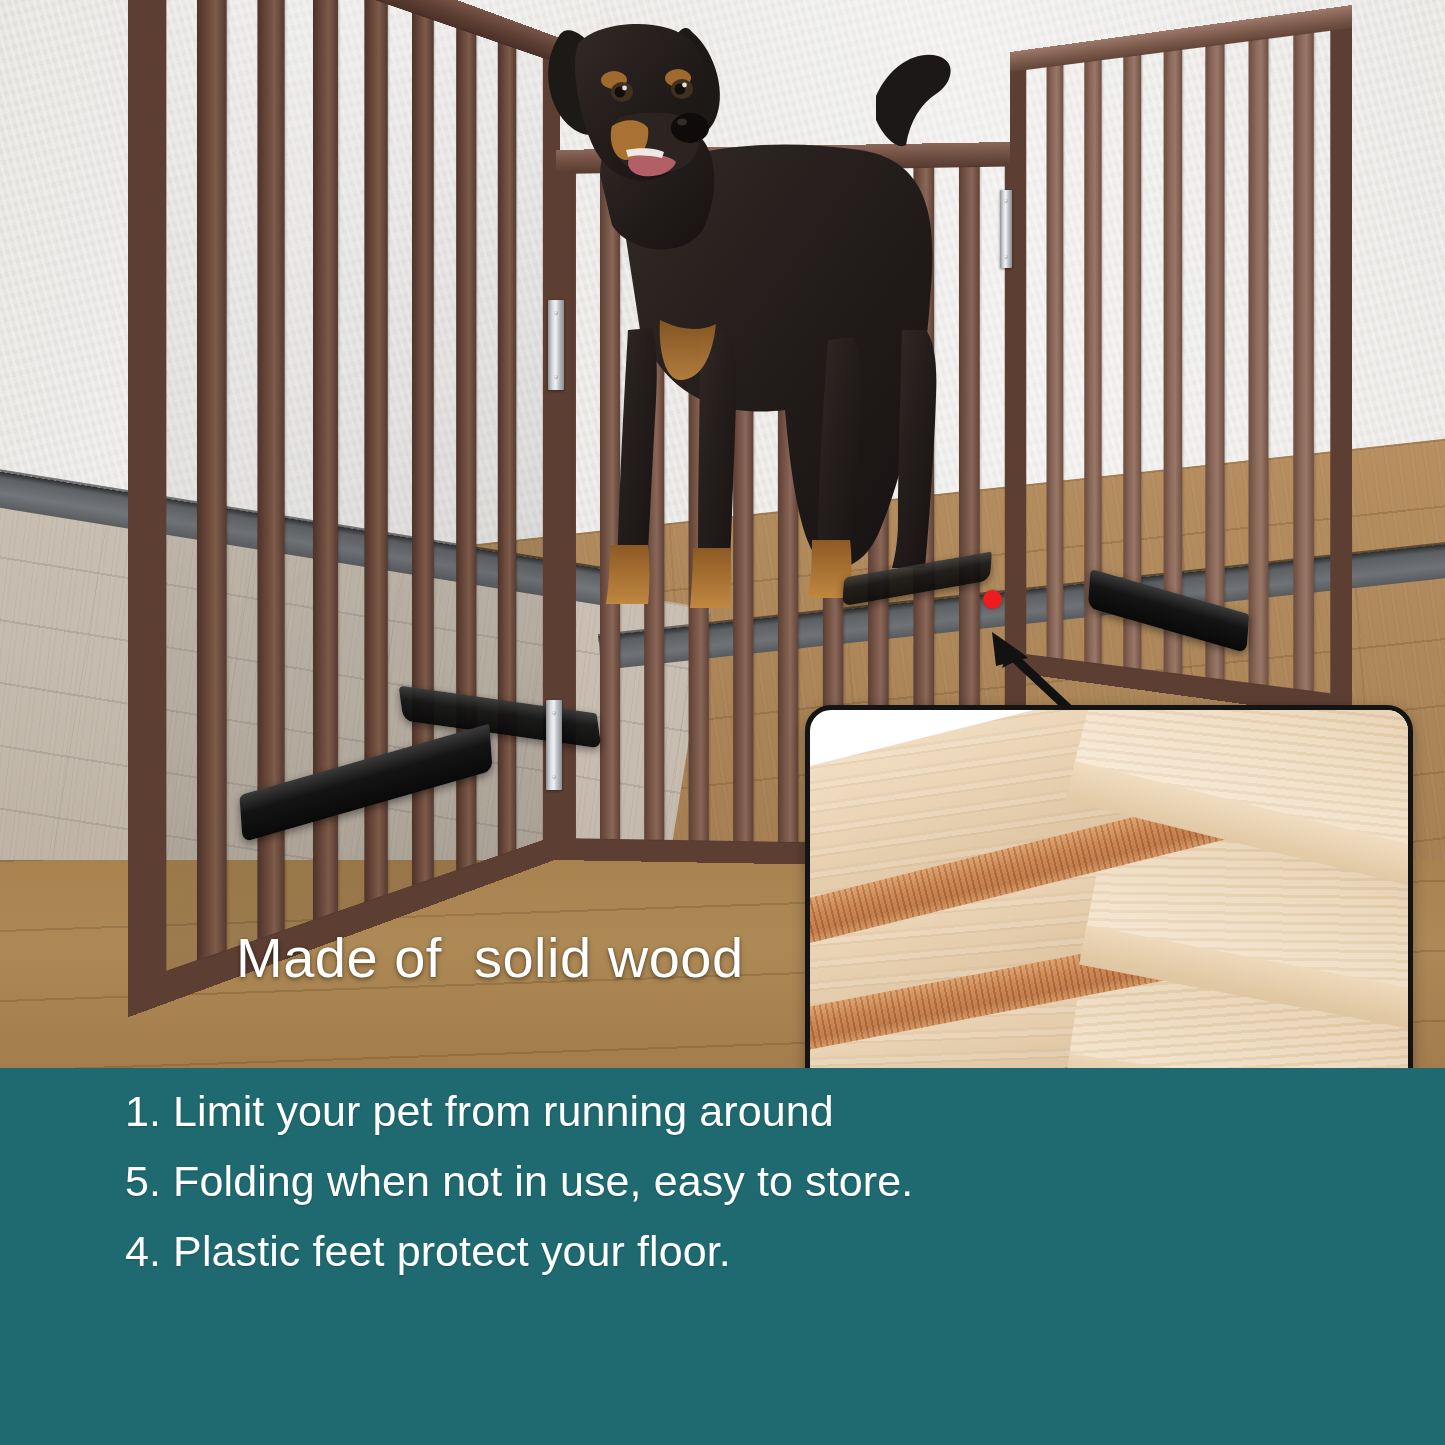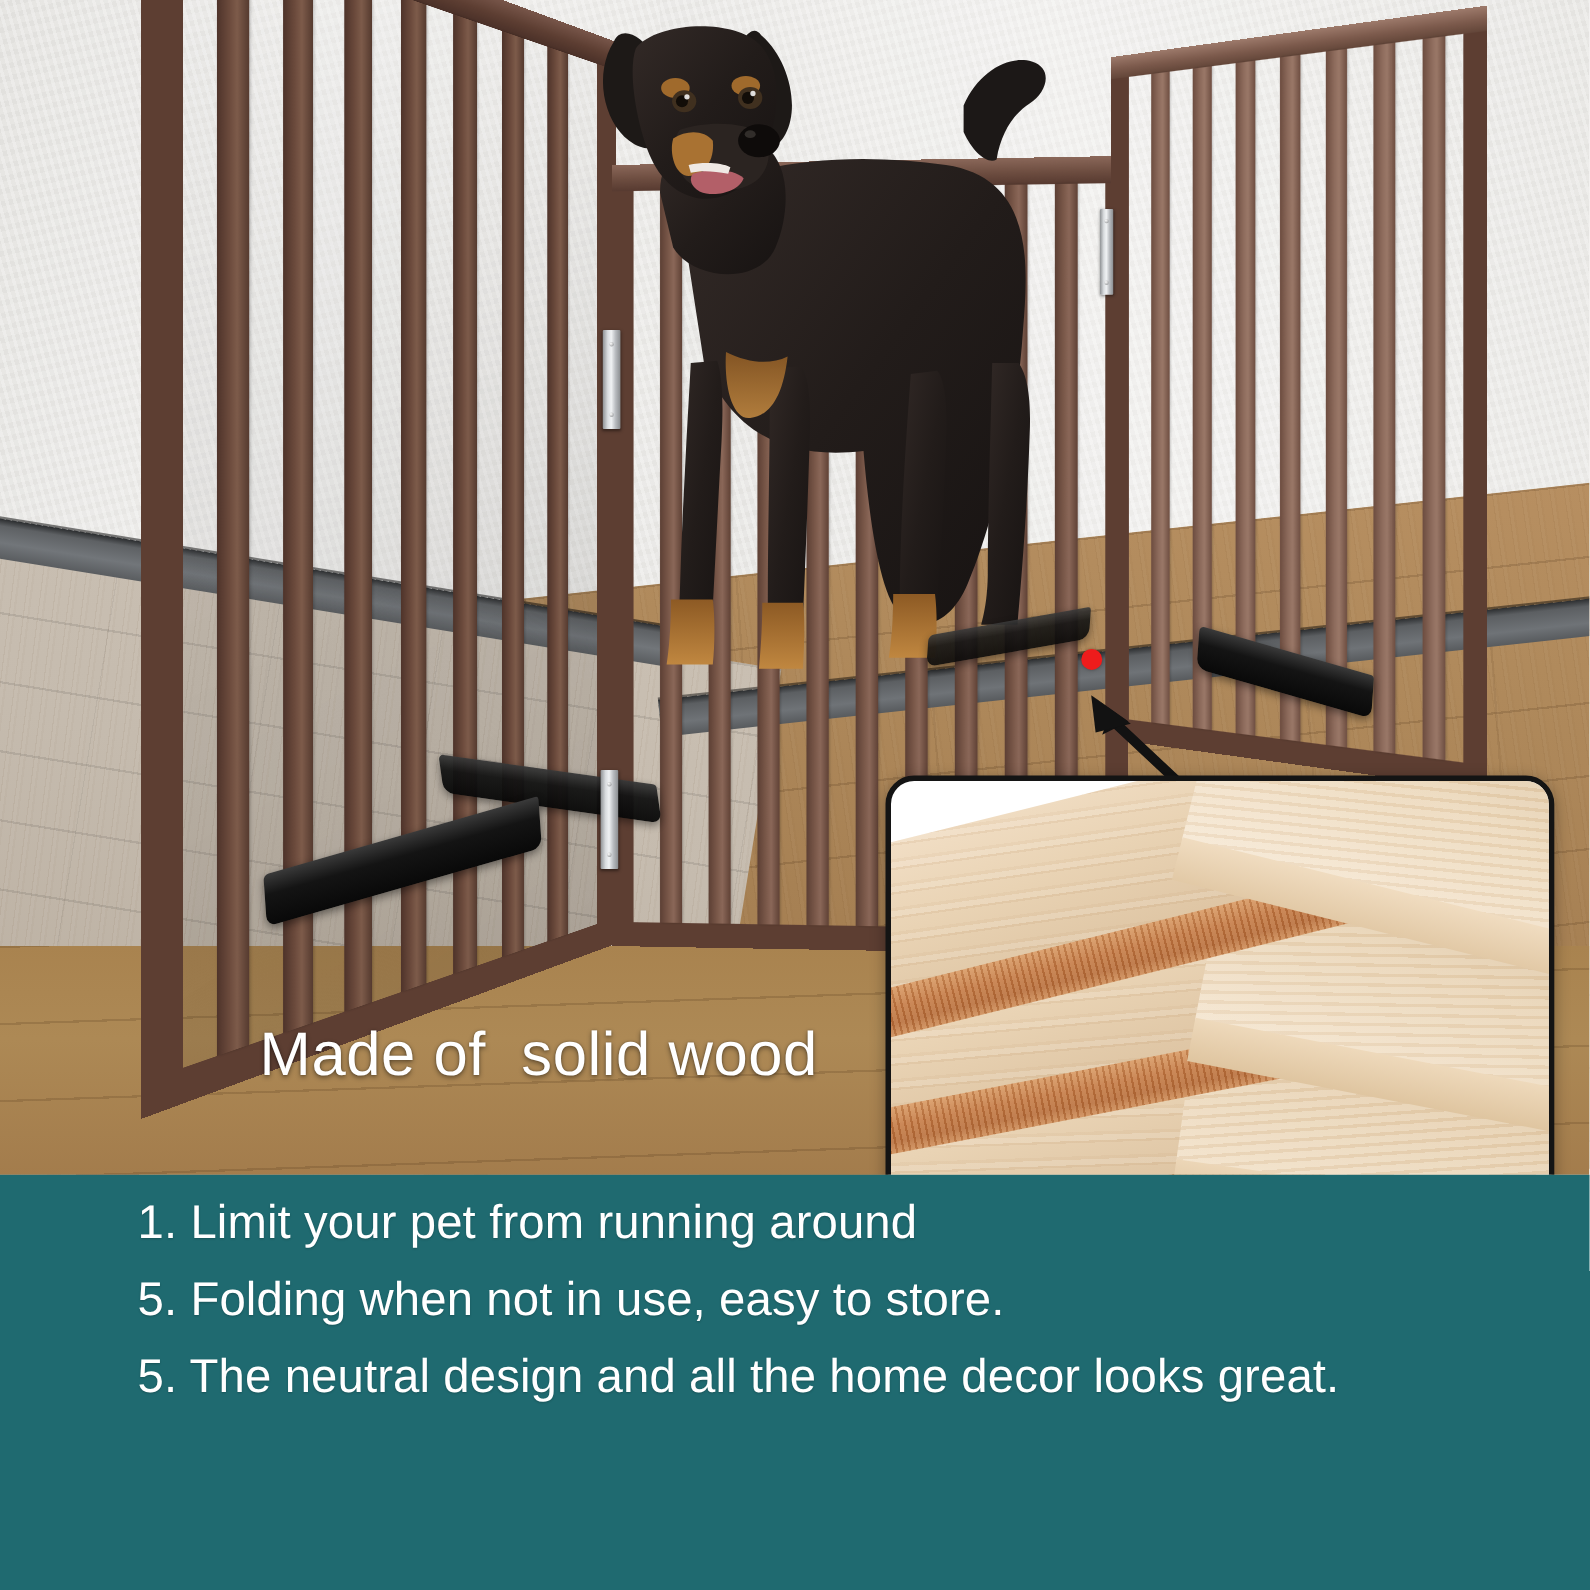--- a/index.html
+++ b/index.html
@@ -520,17 +520,17 @@
         <div class="edge"></div>
       </div>
     </div>
 
   </div>
 
   <div id="banner">
     <ul id="feature-list">
       <li>1. Limit your pet from running around</li>
       <li>5. Folding when not in use, easy to store.</li>
-      <li>5. The neutral design and all the home decor looks great.</li>
+      <li>4. Plastic feet protect your floor.</li>
     </ul>
   </div>
 
 </div>
 
 </body></html>

